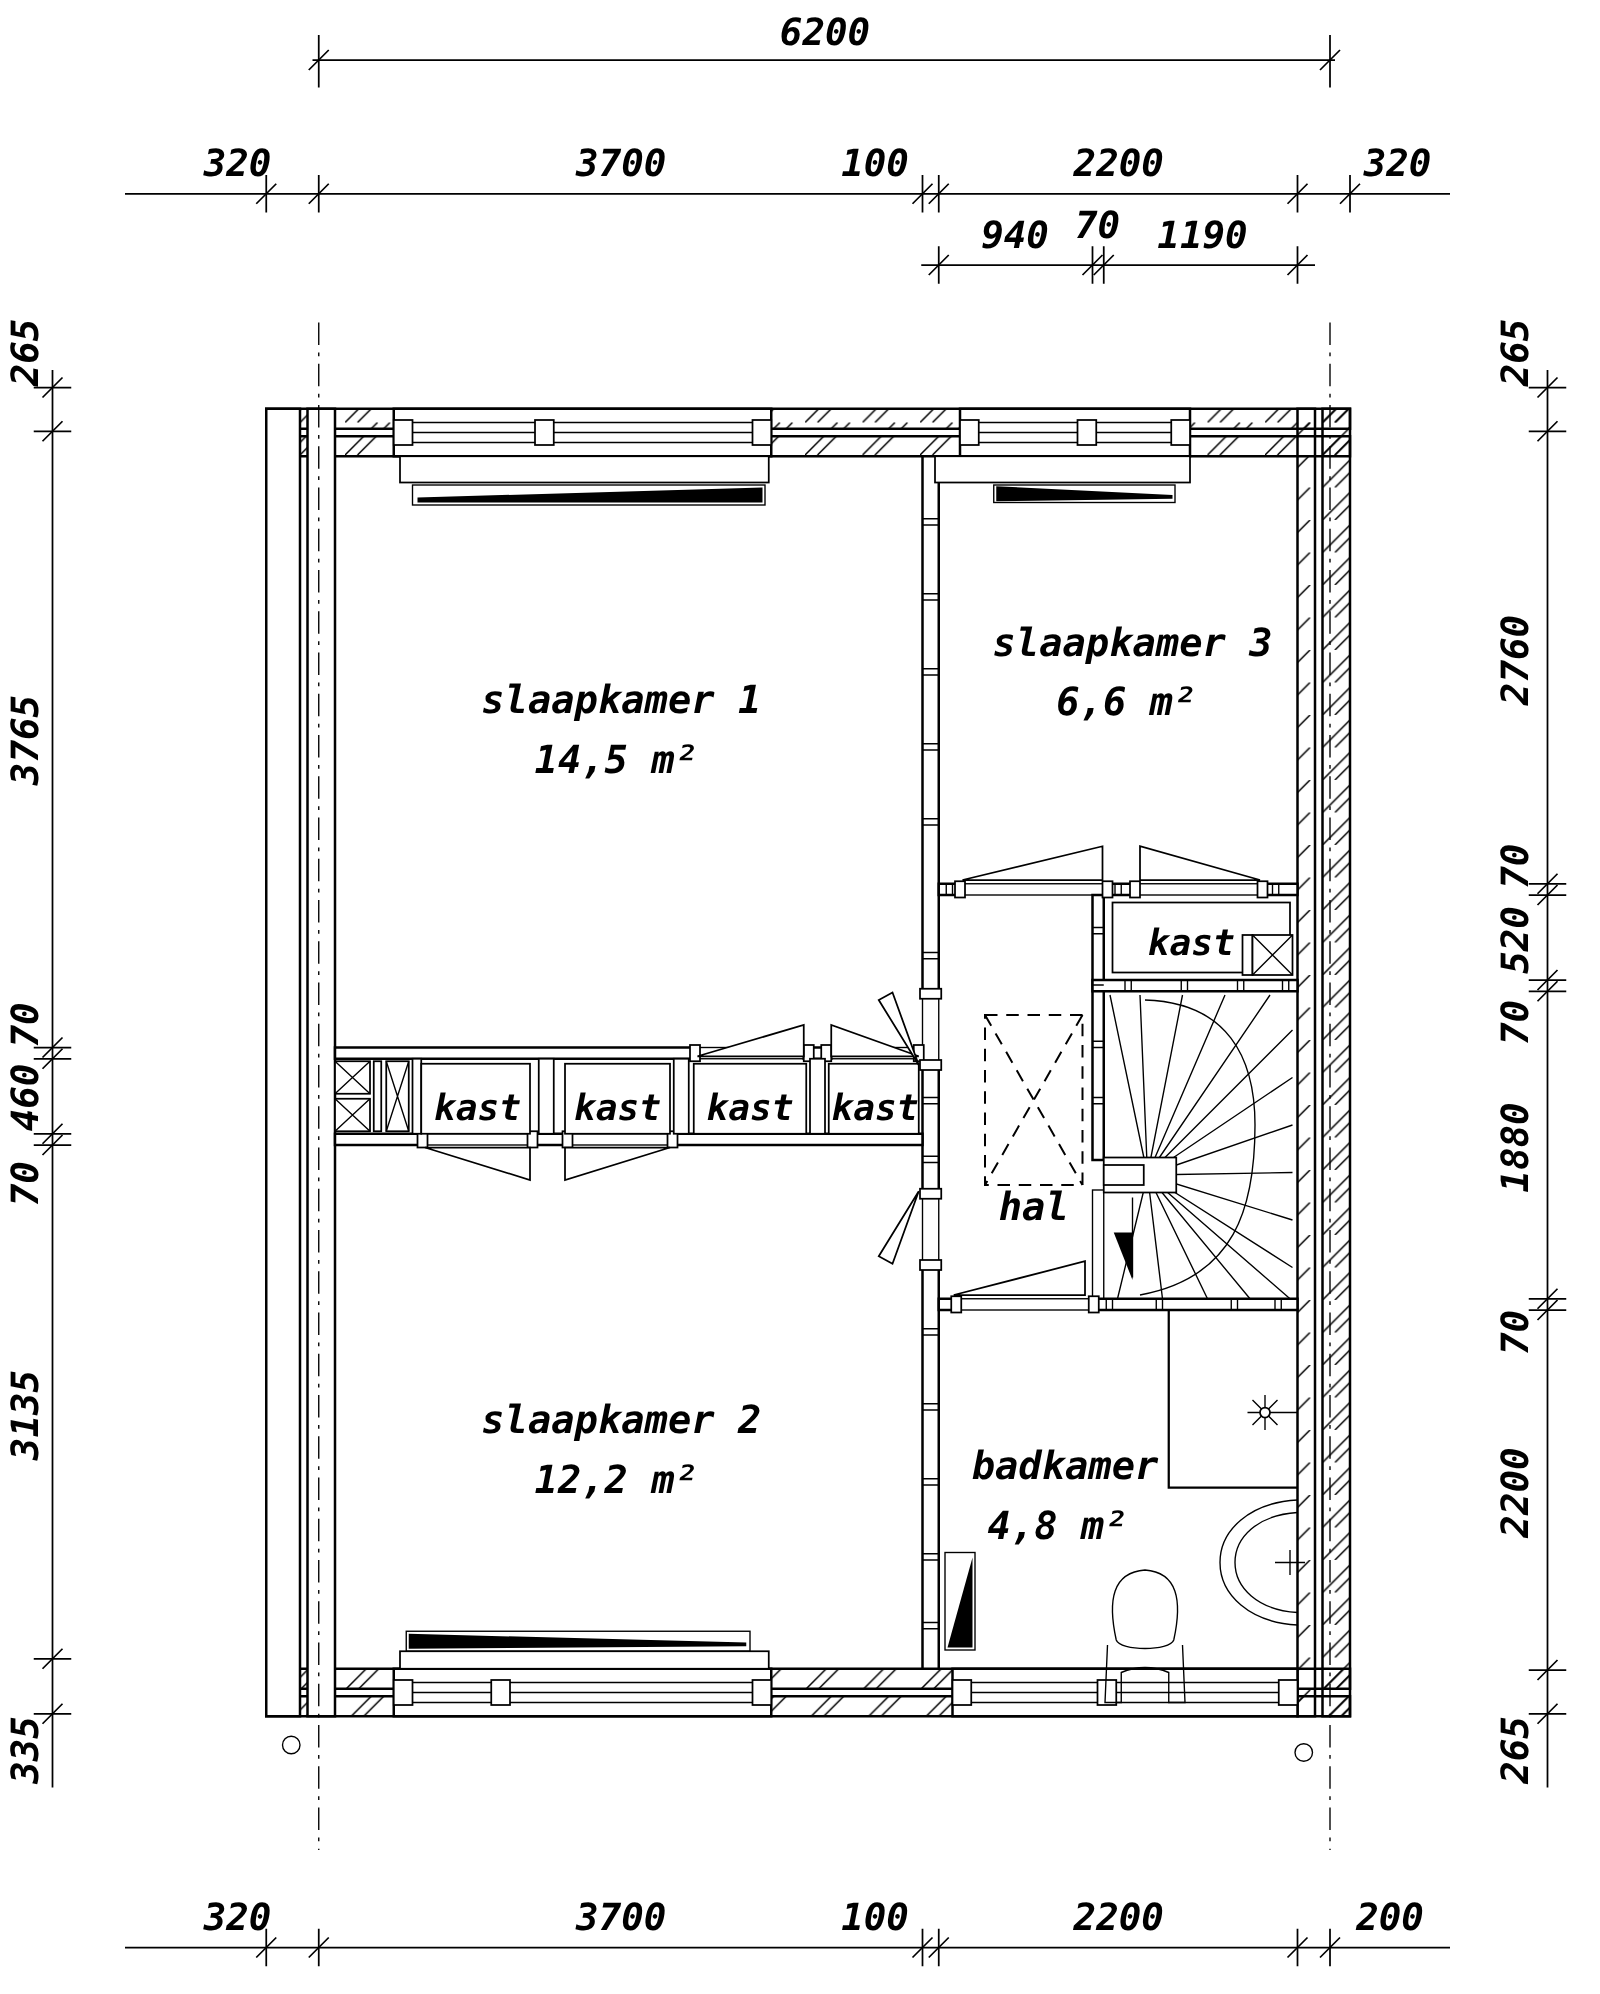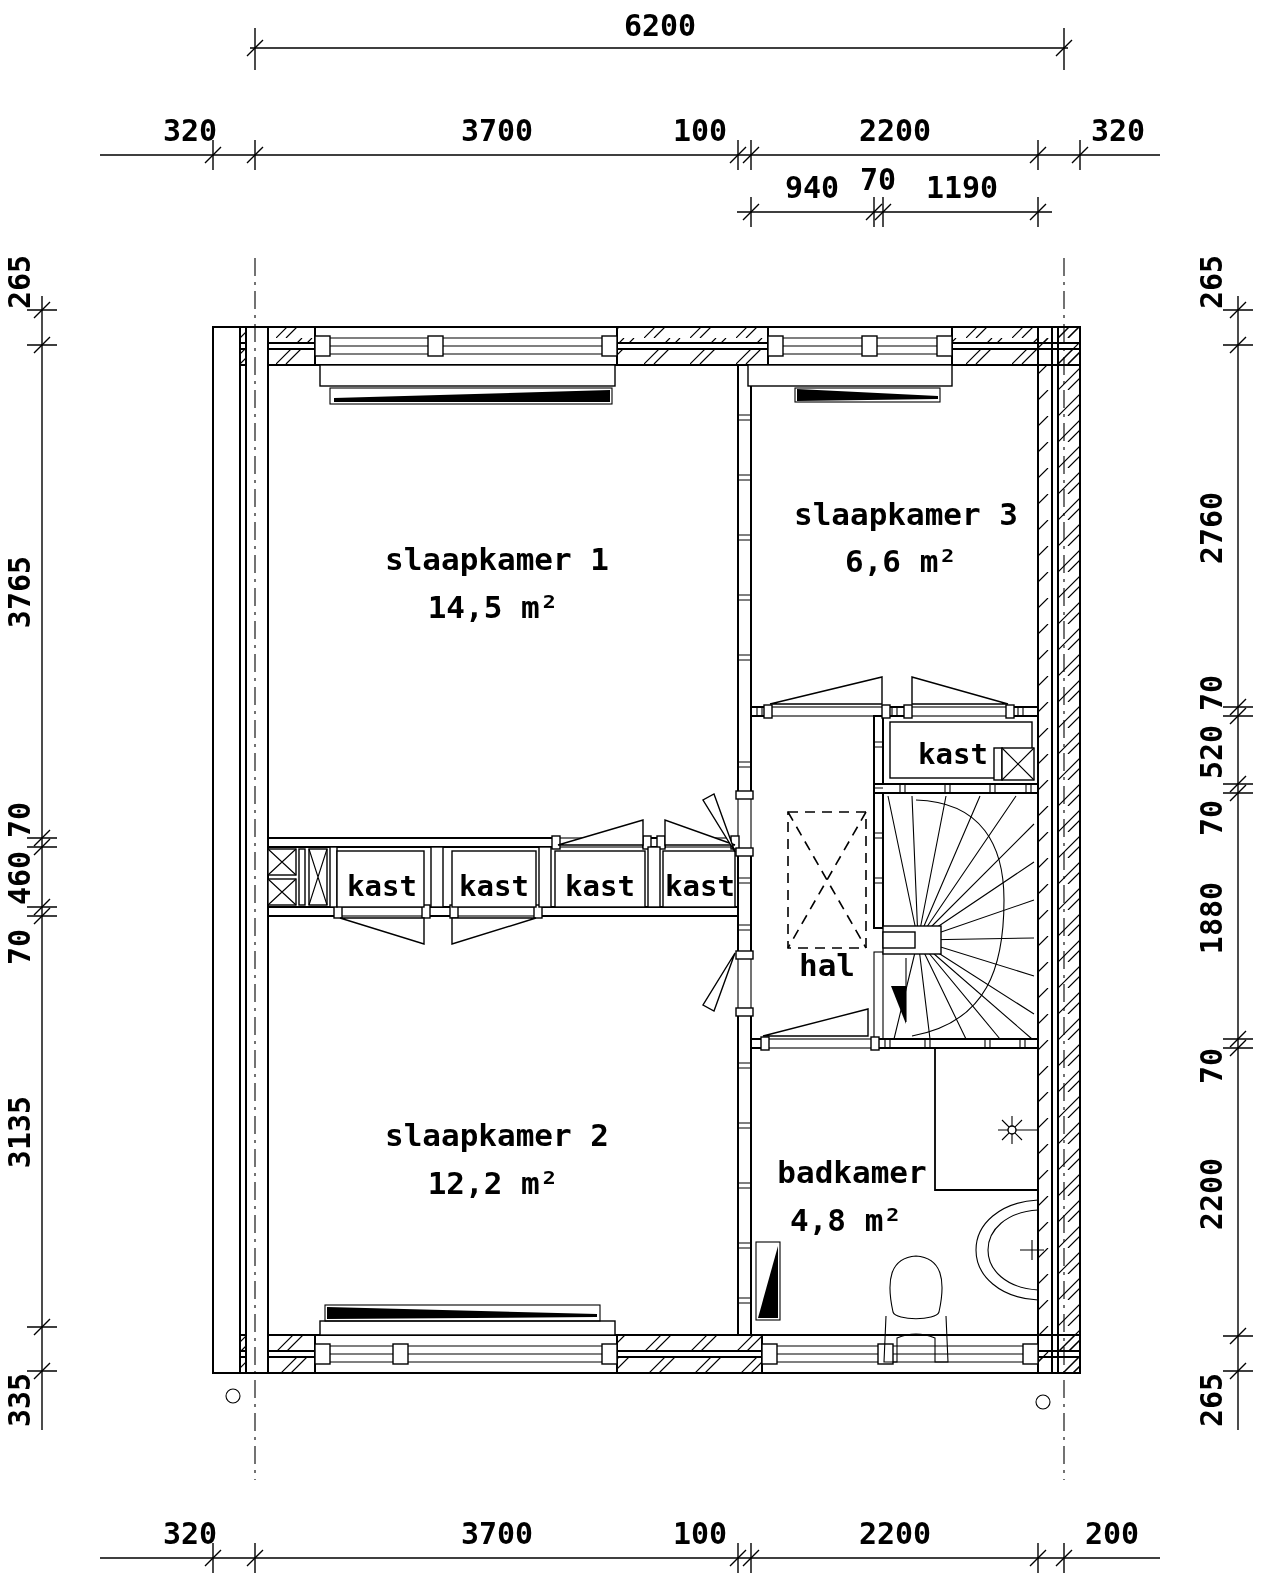--- a/index.html
+++ b/index.html
@@ -1,16 +1,16 @@
 <!DOCTYPE html>
 <html><head>
 <meta charset="utf-8">
 <style>
   html,body{margin:0;padding:0;background:#fff;}
-  .page{width:1280px;height:1595px;background:#fff;position:relative;font-family:"DejaVu Sans Mono",monospace;}
+  .page{width:1280px;height:1595px;background:#fff;position:relative;font-family:"DejaVu Sans Mono",monospace;font-style:italic;}
   svg{display:block;}
   
   .w   {fill:#ffffff;stroke:#000;stroke-width:2;}
   .wt  {fill:#ffffff;stroke:#000;stroke-width:1.4;}
   .h   {fill:url(#hatch);stroke:#000;stroke-width:2;}
   .ln  {fill:none;stroke:#000;stroke-width:1.8;}
   .thin{fill:none;stroke:#000;stroke-width:1.1;}
   .blk {fill:#000;stroke:none;}
   .dim {fill:none;stroke:#000;stroke-width:1.4;}
   .dash{fill:none;stroke:#000;stroke-width:1.1;stroke-dasharray:18 6 3 6;}

